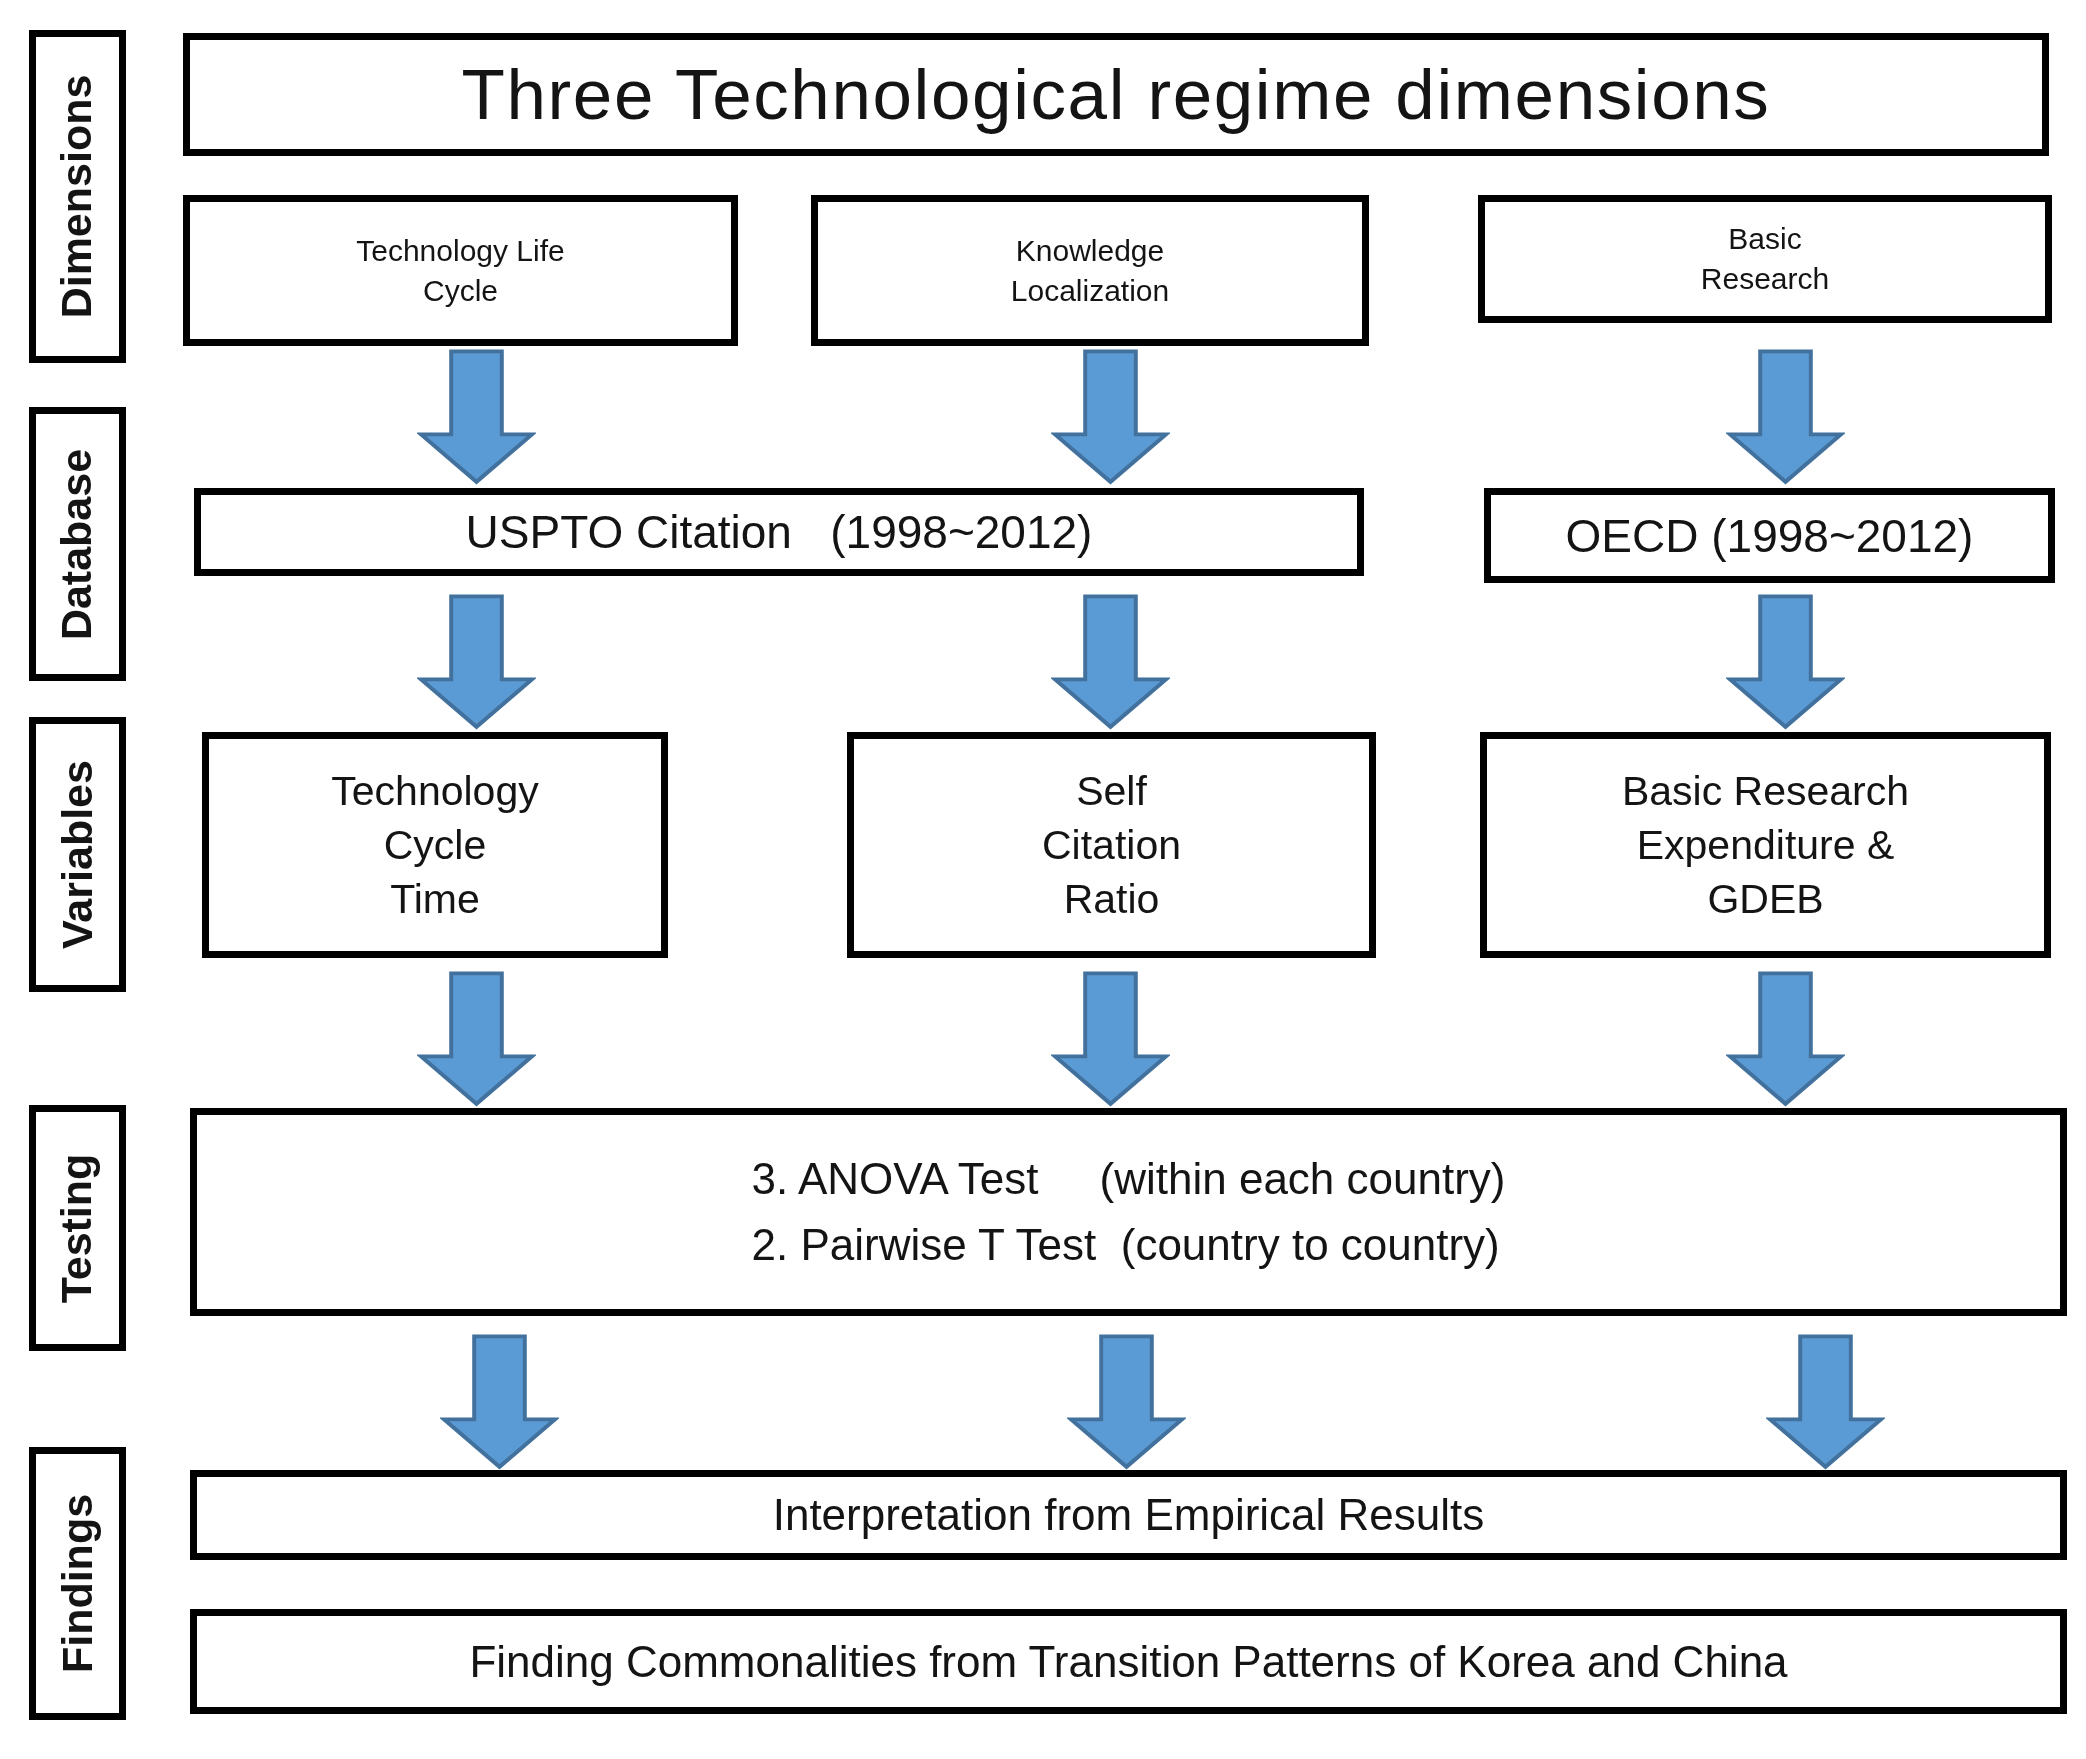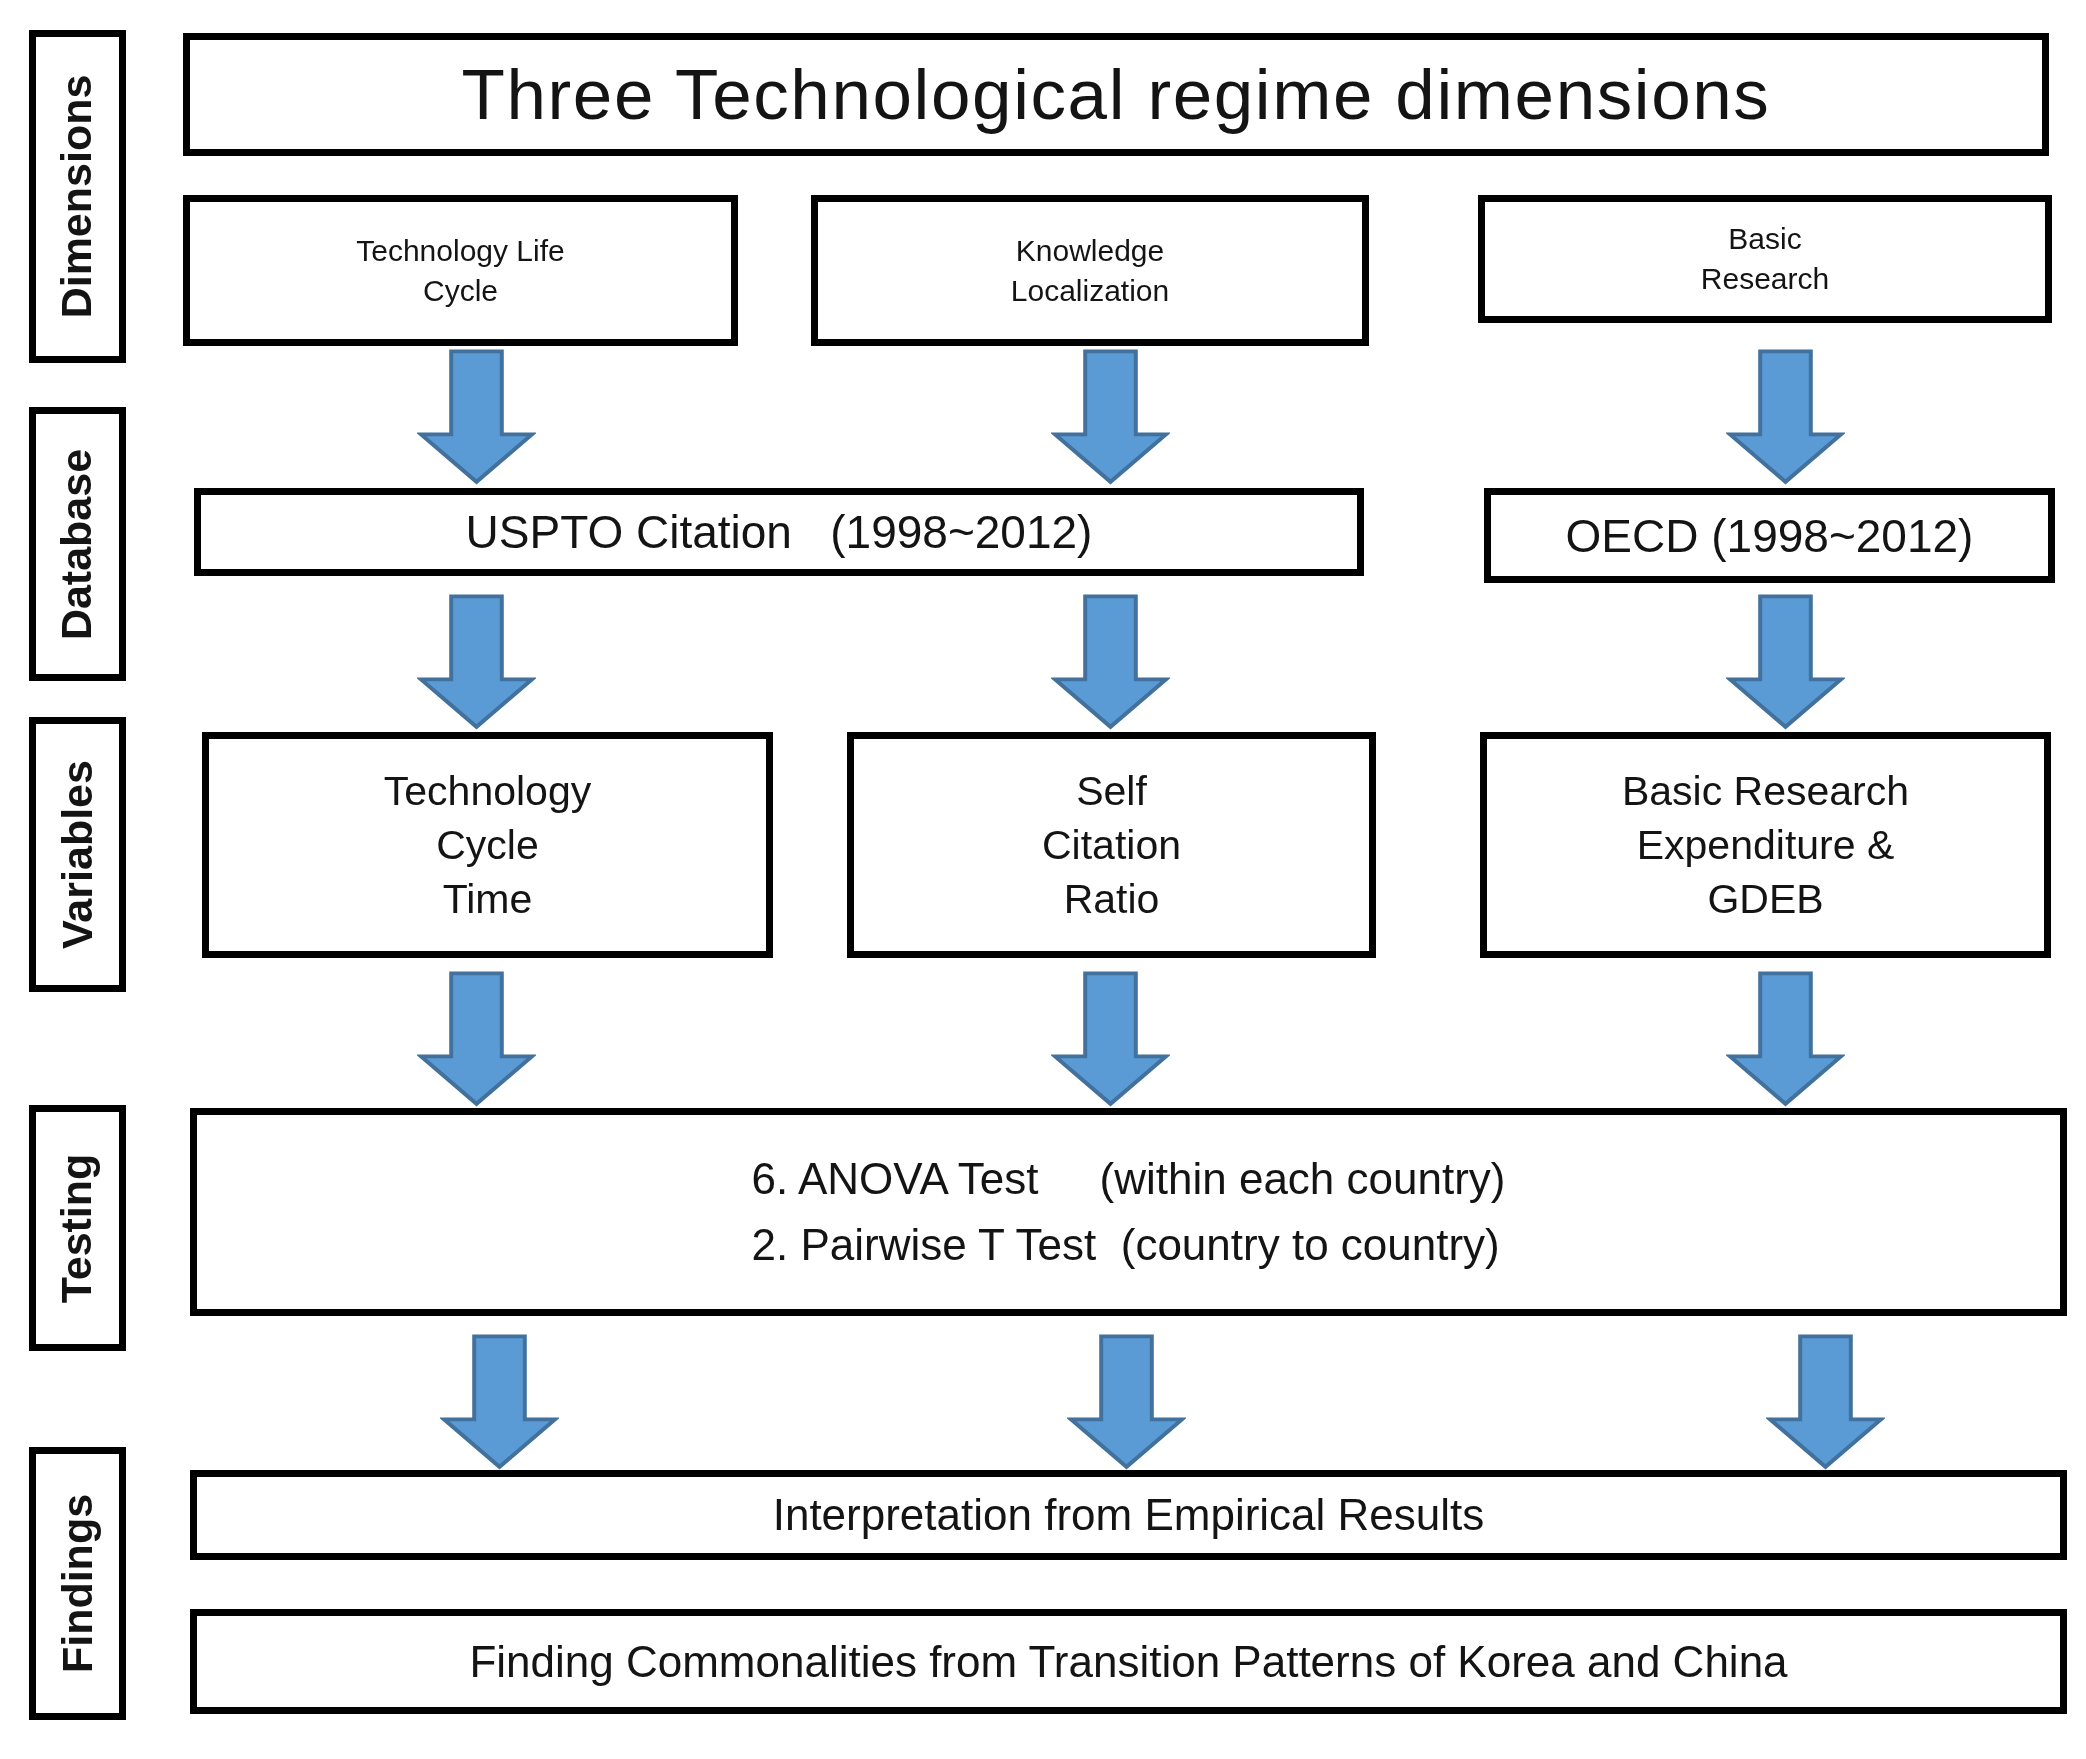--- a/index.html
+++ b/index.html
@@ -103,21 +103,21 @@
   <svg class="arrow" viewBox="0 0 150 172" style="left:417px;top:594px;">
       <polygon points="43,3 107,3 107,108 145,108 75,168 5,108 43,108"></polygon>
     </svg>
   <svg class="arrow" viewBox="0 0 150 172" style="left:1051px;top:594px;">
       <polygon points="43,3 107,3 107,108 145,108 75,168 5,108 43,108"></polygon>
     </svg>
   <svg class="arrow" viewBox="0 0 150 172" style="left:1726px;top:594px;">
       <polygon points="43,3 107,3 107,108 145,108 75,168 5,108 43,108"></polygon>
     </svg>
 
-  <div class="box var-box" style="left:202px;top:732px;width:571px;height:226px;">
+  <div class="box var-box" style="left:202px;top:732px;width:466px;height:226px;">
     <span class="label">Technology
 Cycle
 Time</span>
   </div>
   <div class="box var-box" style="left:847px;top:732px;width:529px;height:226px;">
     <span class="label">Self
 Citation
 Ratio</span>
   </div>
   <div class="box var-box" style="left:1480px;top:732px;width:571px;height:226px;">
@@ -131,21 +131,21 @@
     </svg>
   <svg class="arrow" viewBox="0 0 150 172" style="left:1051px;top:971px;">
       <polygon points="43,3 107,3 107,108 145,108 75,168 5,108 43,108"></polygon>
     </svg>
   <svg class="arrow" viewBox="0 0 150 172" style="left:1726px;top:971px;">
       <polygon points="43,3 107,3 107,108 145,108 75,168 5,108 43,108"></polygon>
     </svg>
 
   <div class="box testing-box" style="left:190px;top:1108px;width:1877px;height:208px;">
     <div class="testing-inner">
-      <div class="testing-line">6. ANOVA Test     (within each country)</div>
+      <div class="testing-line">3. ANOVA Test     (within each country)</div>
       <div class="testing-line">2. Pairwise T Test  (country to country)</div>
     </div>
   </div>
 
   <svg class="arrow" viewBox="0 0 150 172" style="left:440px;top:1334px;">
       <polygon points="43,3 107,3 107,108 145,108 75,168 5,108 43,108"></polygon>
     </svg>
   <svg class="arrow" viewBox="0 0 150 172" style="left:1067px;top:1334px;">
       <polygon points="43,3 107,3 107,108 145,108 75,168 5,108 43,108"></polygon>
     </svg>

